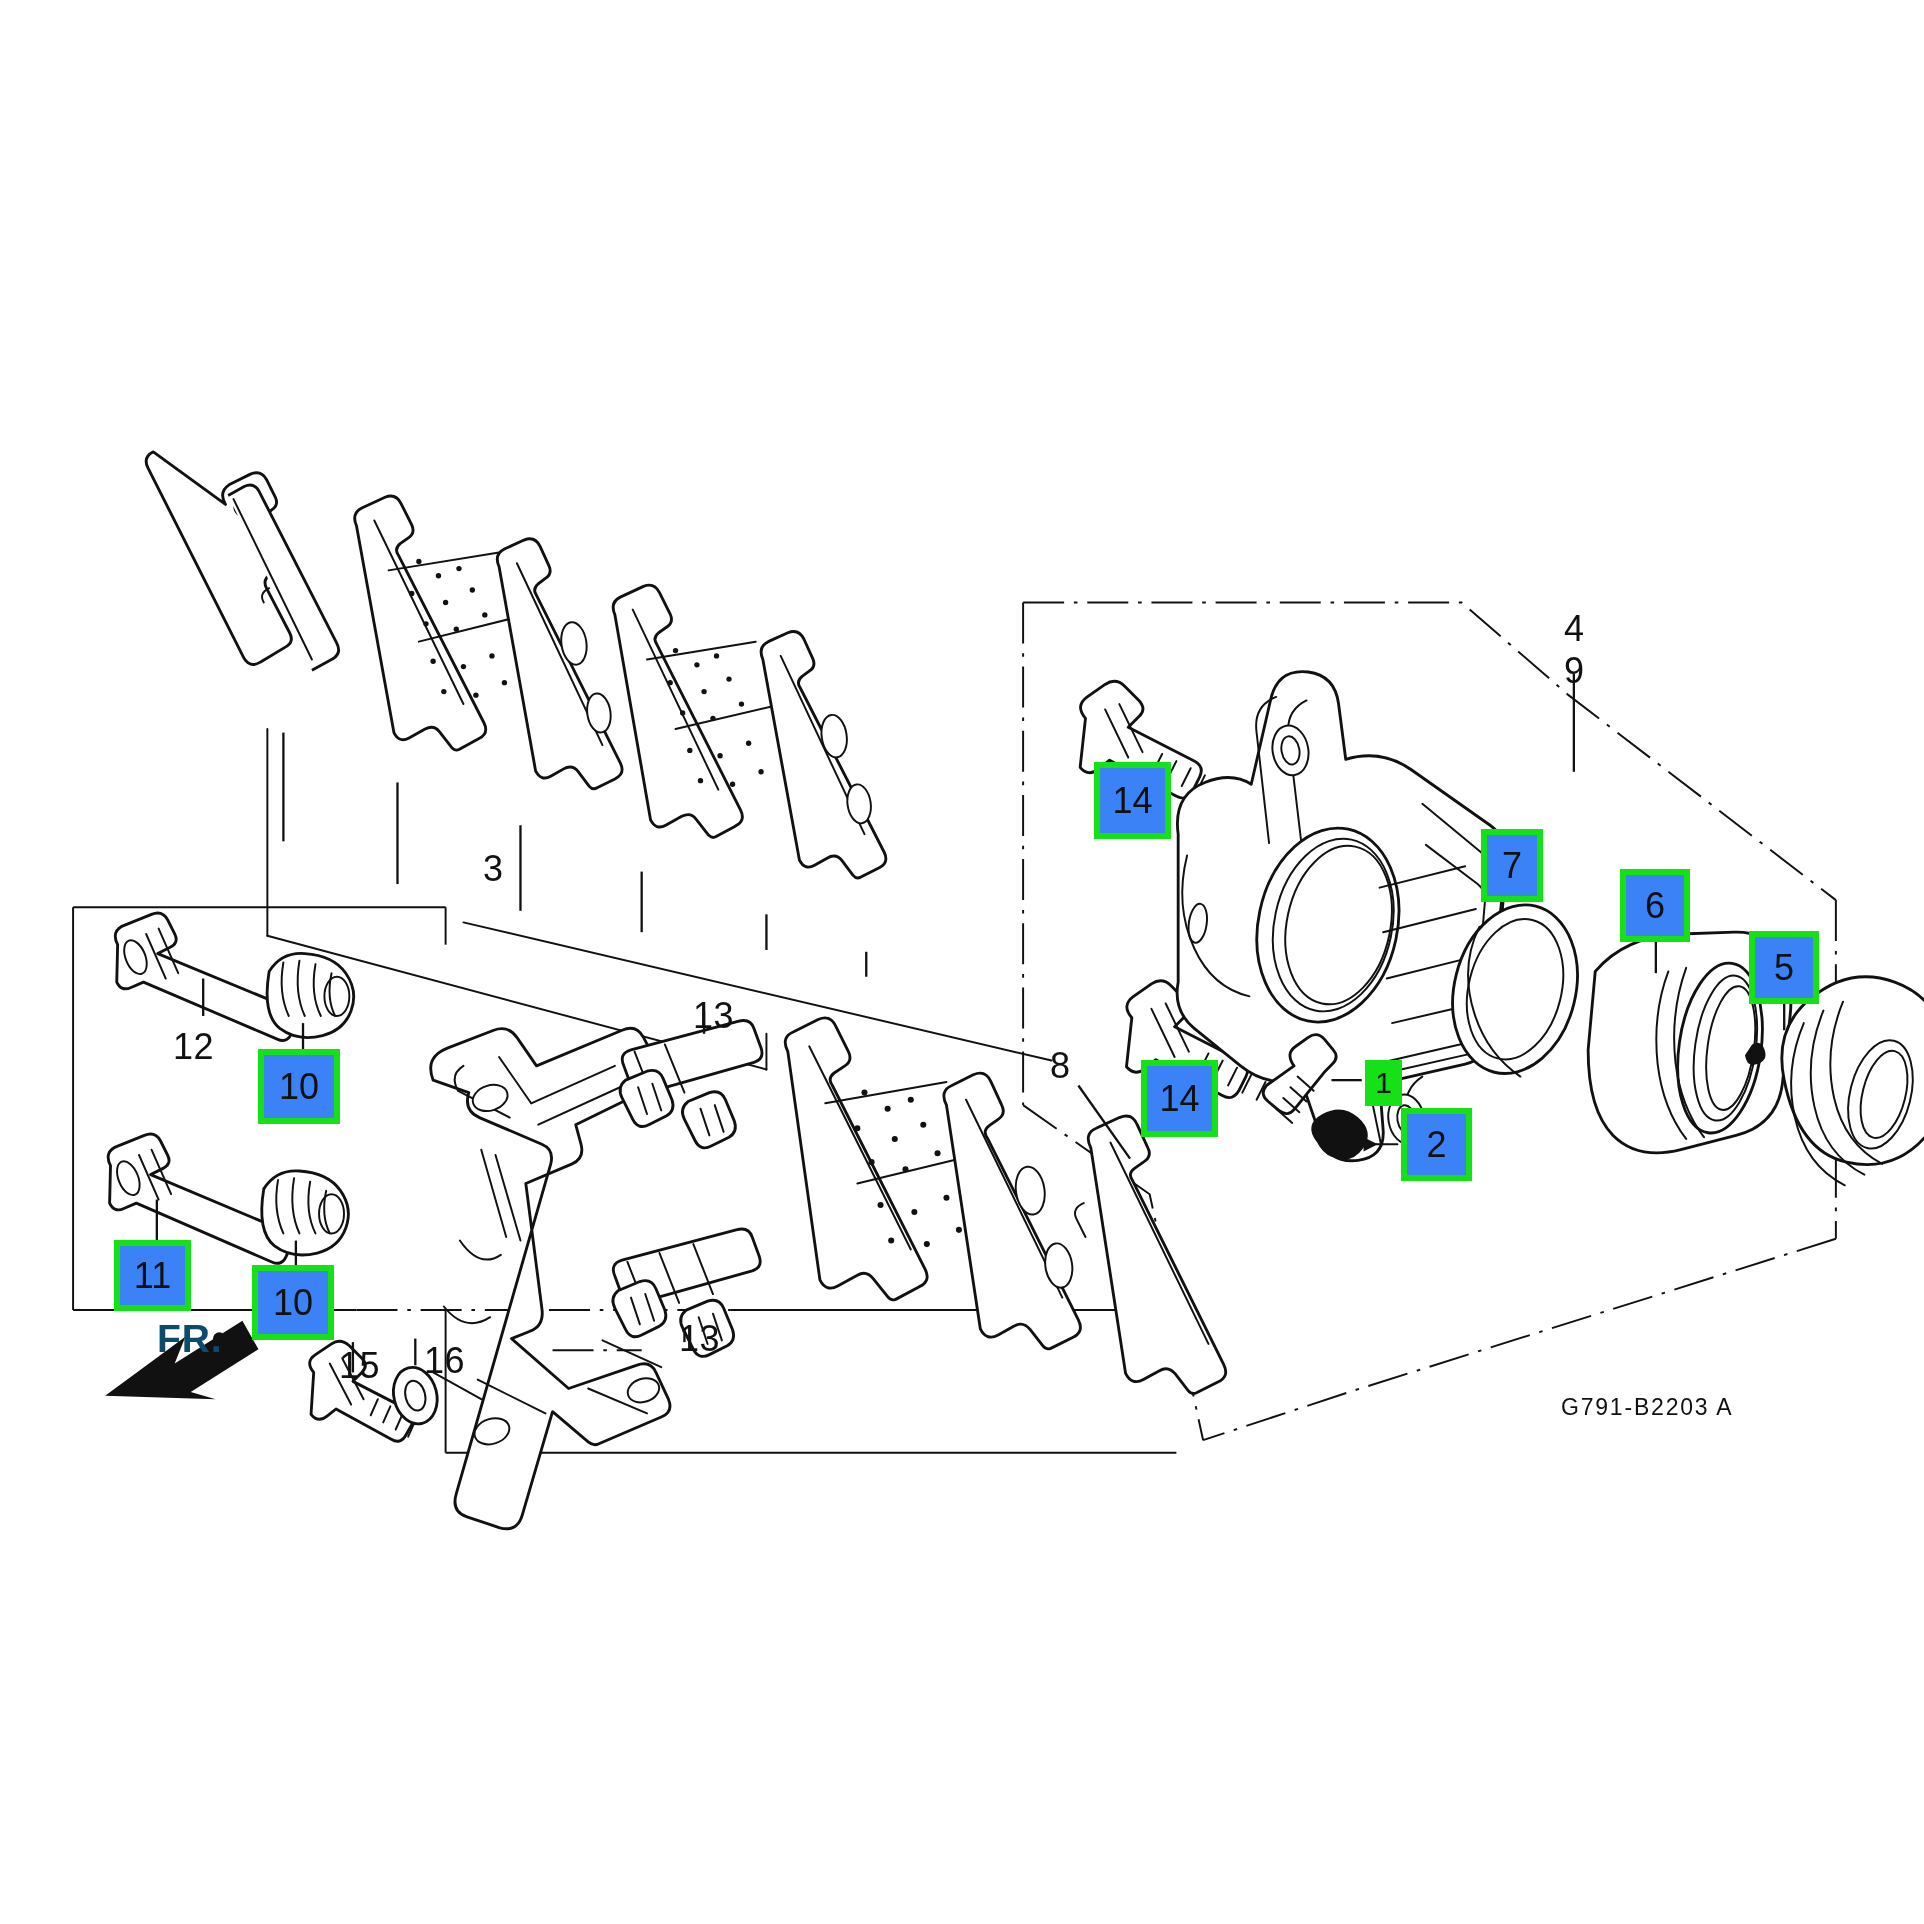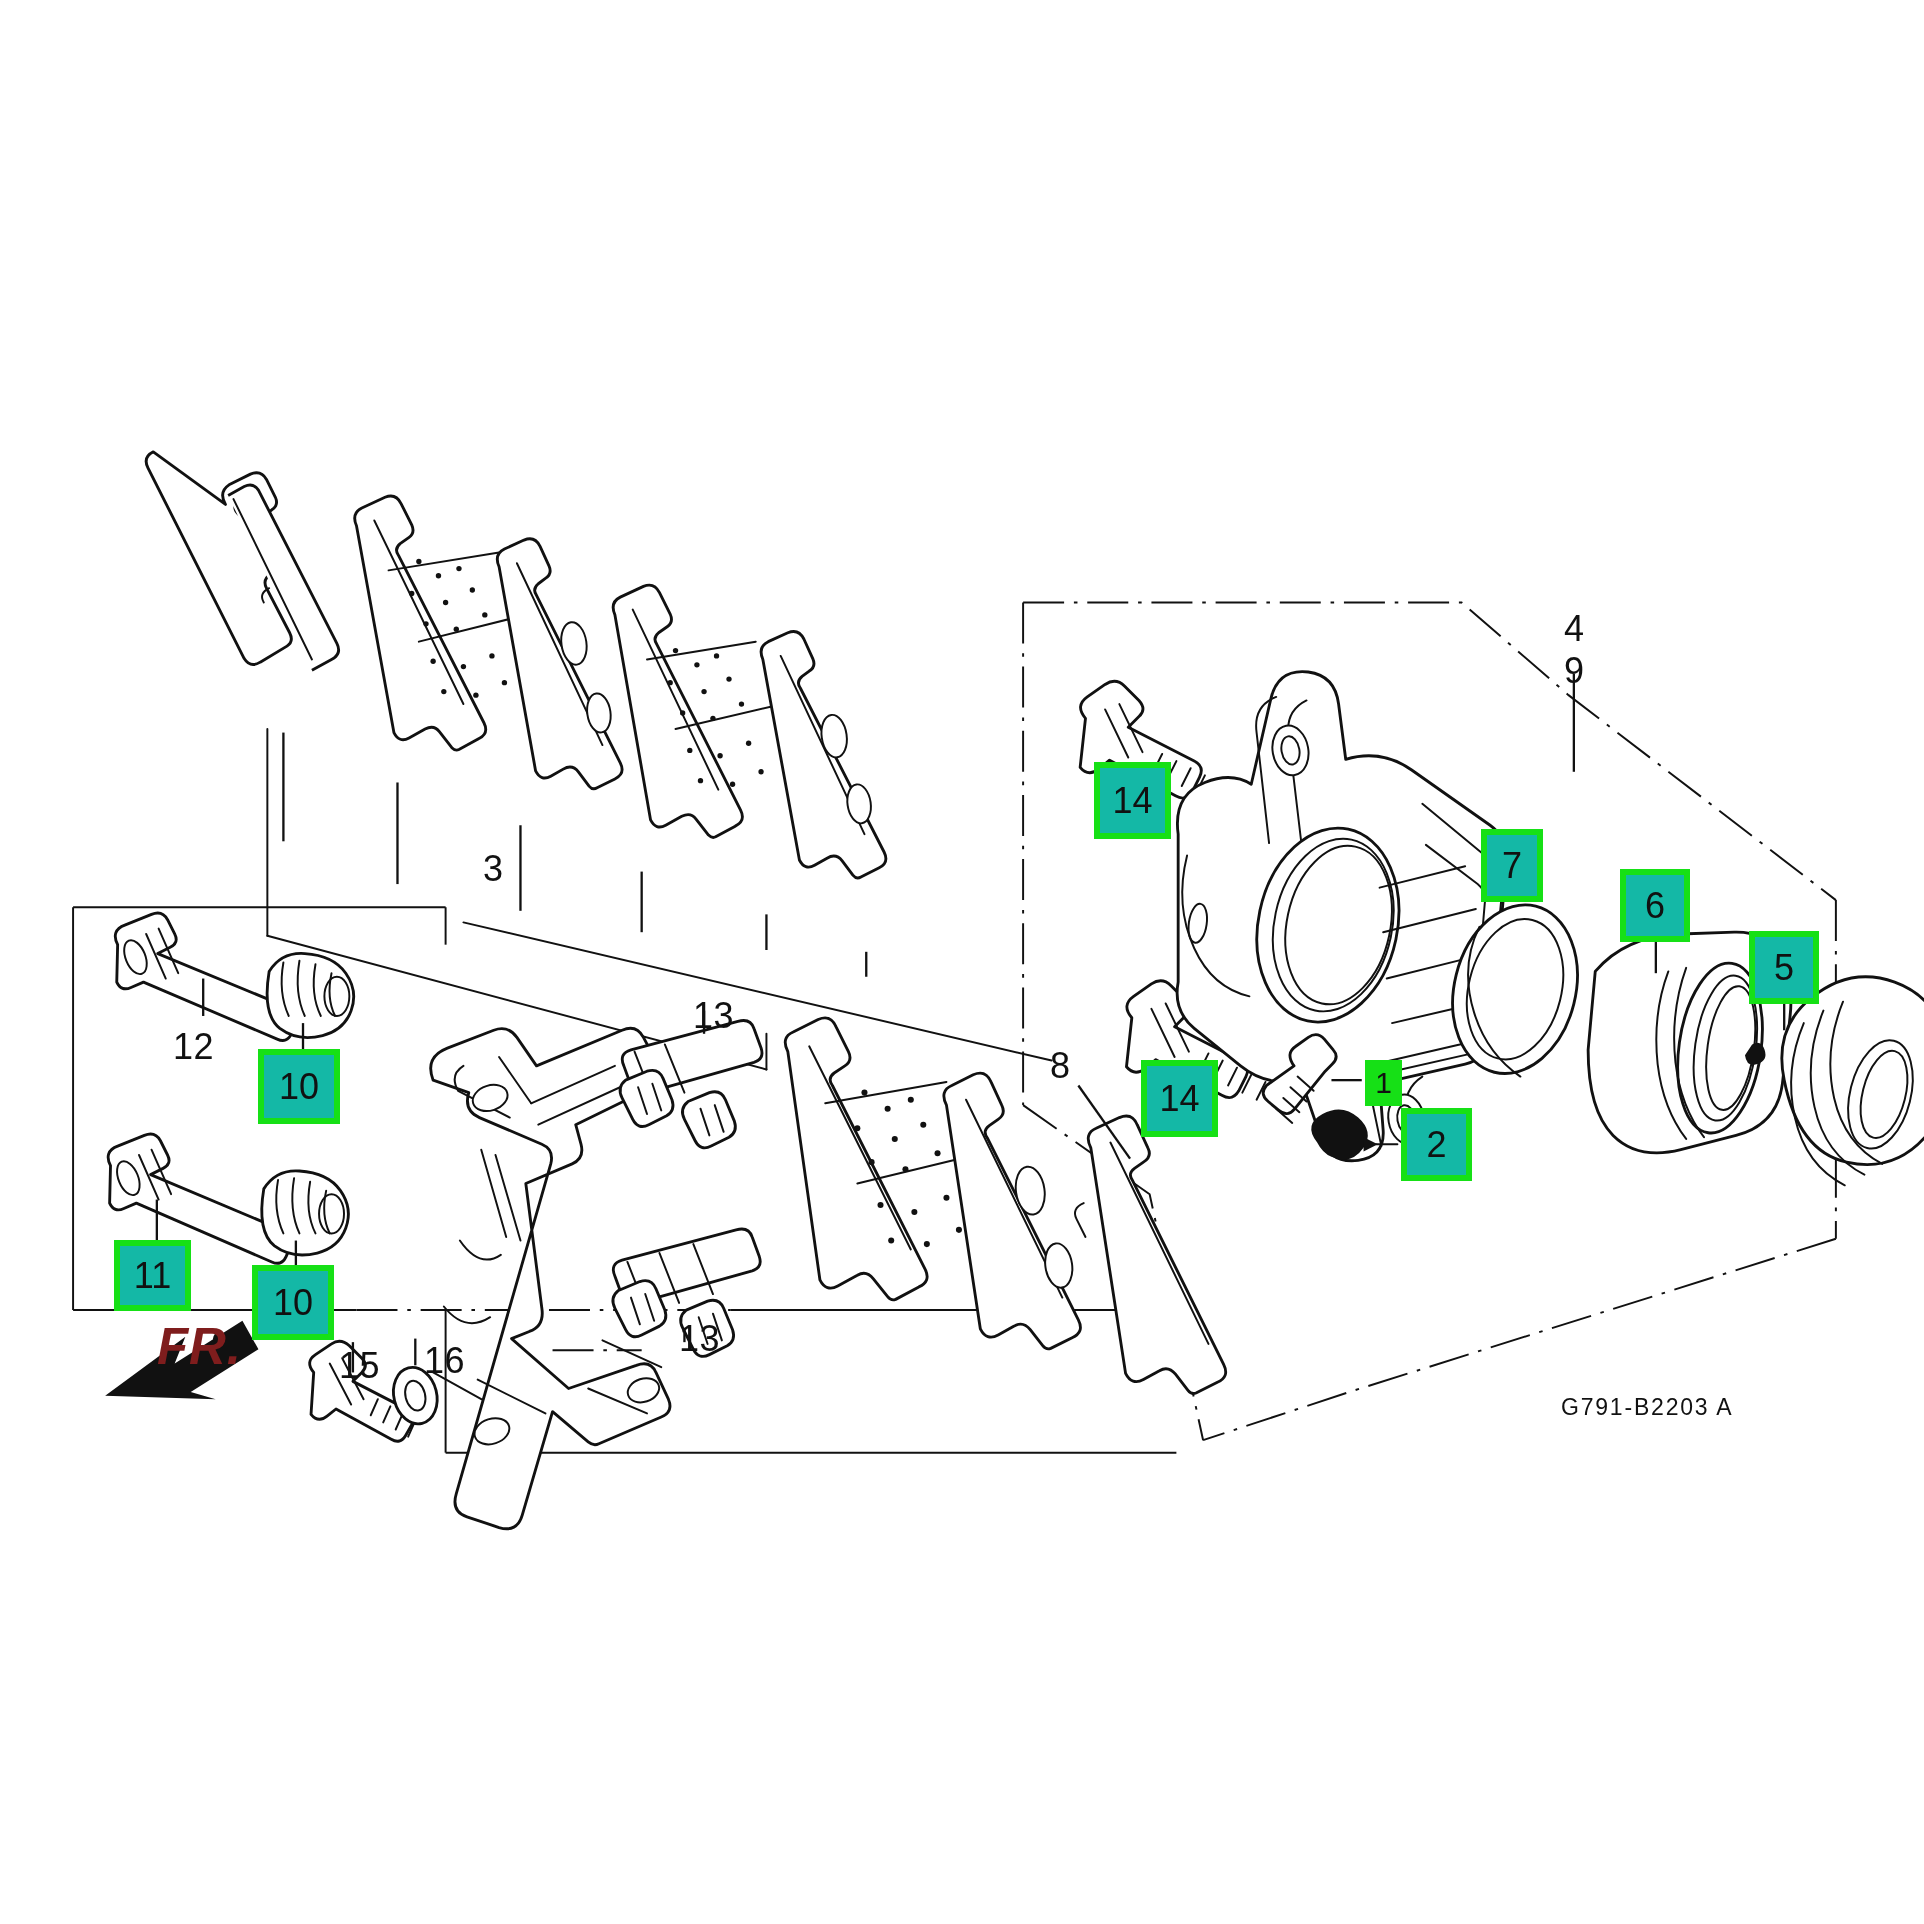--- a/index.html
+++ b/index.html
@@ -12,24 +12,24 @@
   .solid{fill:#111;stroke:none;}
   .lead{fill:none;stroke:#111;stroke-width:2.6;stroke-linecap:butt;}
   .chain{fill:none;stroke:#111;stroke-width:2.2;stroke-dasharray:46 11 4 11;stroke-linecap:butt;}
   .grp{fill:none;stroke:#111;stroke-width:2.2;stroke-linecap:butt;}
   .stip{fill:#111;stroke:none;}
 
   .lbl{position:absolute;font-family:"Liberation Sans",sans-serif;color:#111;
        font-size:36px;line-height:1;letter-spacing:0.4px;white-space:nowrap;}
   .lbl.plain{font-weight:400;}
   .boxlbl{position:absolute;display:flex;align-items:center;justify-content:center;
-      background:#14b8a6;border:6.2px solid var(--hl);box-sizing:border-box;
+      background:#3b82f6;border:6.2px solid var(--hl);box-sizing:border-box;
       font-size:36px;color:#111;font-family:"Liberation Sans",sans-serif;}
   .boxlbl.filled{background:var(--hl);border-color:var(--hl);}
-  .frmark{position:absolute;font-size:51px;font-style:italic;font-weight:700;color:#7f1d1d;
+  .frmark{position:absolute;font-size:39px;font-weight:700;color:#0c4a6e;
       font-family:"Liberation Sans",sans-serif;letter-spacing:0.9px;}
   .dcode{position:absolute;font-size:23px;color:#111;font-family:"Liberation Sans",sans-serif;
       letter-spacing:1.8px;font-weight:400;}
 </style>
 </head>
 <body>
 
 <div id="stage">
 
   <svg id="art" viewBox="0 0 2160 2160">

